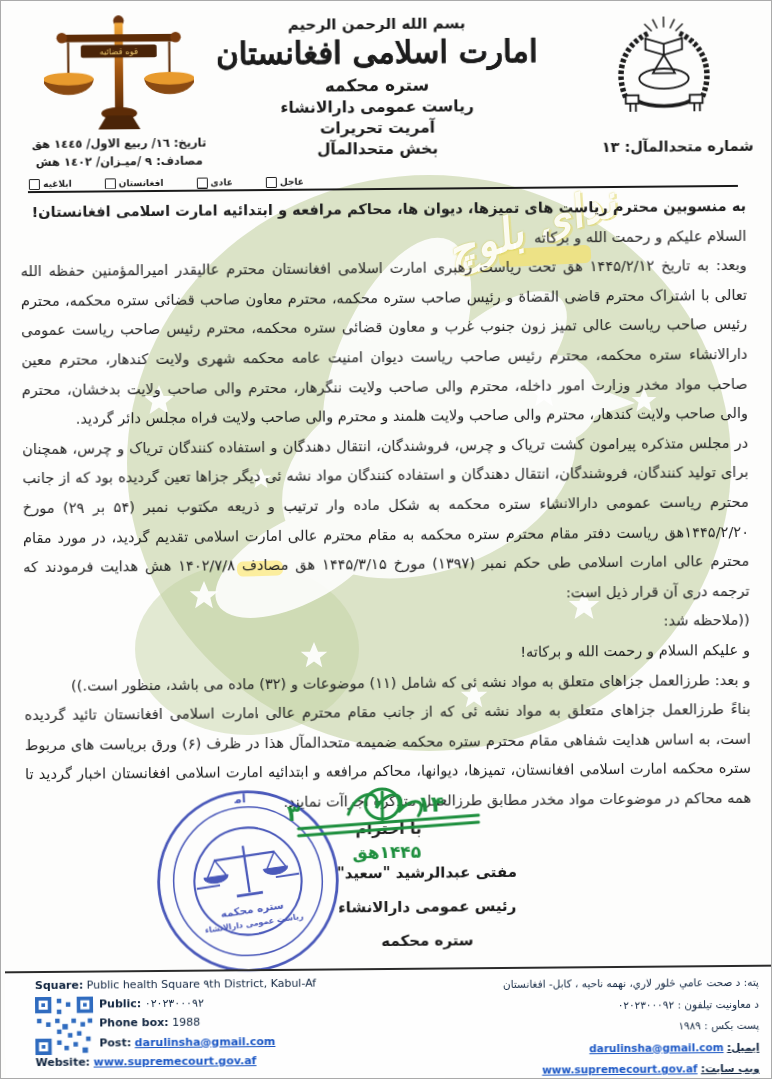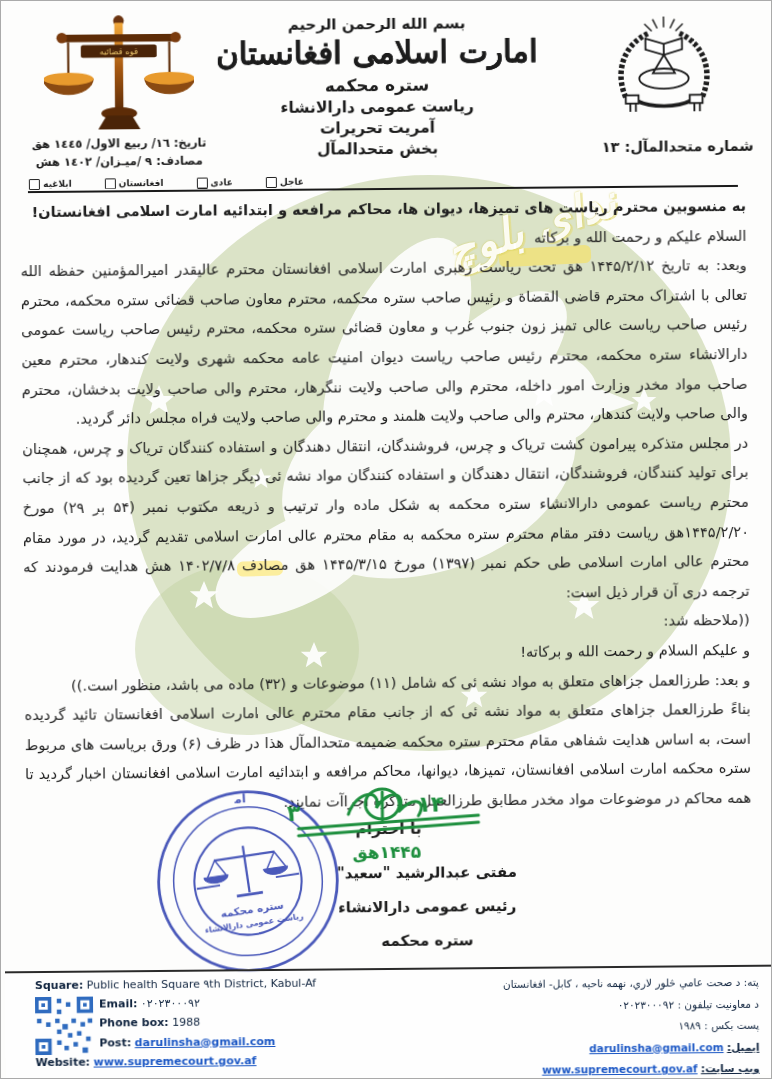--- a/index.html
+++ b/index.html
@@ -297,21 +297,21 @@
                 <rect x="36" y="40" width="5" height="5"></rect>
               <rect x="46" y="38" width="5" height="5"></rect>
                 <rect x="56" y="44" width="5" height="5"></rect>
                 <rect x="24" y="48" width="5" height="5"></rect>
               <rect x="32" y="54" width="5" height="5"></rect>
                 <rect x="42" y="50" width="5" height="5"></rect>
                 <rect x="52" y="56" width="6" height="6"></rect>
             </g>
           </svg>
           <div class="f-lines">
-            <div><span class="lbl">Email:</span> <span>٠٢٠٢٣٠٠٠٩٢</span></div>
+            <div><span class="lbl">Public:</span> <span>٠٢٠٢٣٠٠٠٩٢</span></div>
             <div><span class="lbl">Phone box:</span> <span>1988</span></div>
             <div><span class="lbl">Post:</span> <a class="link" href="#">darulinsha@gmail.com</a></div>
           </div>
         </div>
         <div><span class="lbl">Website:</span> <a class="link" href="#">www.supremecourt.gov.af</a></div>
       </div>
 
       <div class="f-right">
         <div>پته: د صحت عامي څلور لاري، نهمه ناحیه ، کابل- افغانستان</div>
         <div>د معاونیت تیلفون : ۰۲۰۲۳۰۰۰۹۲</div>

